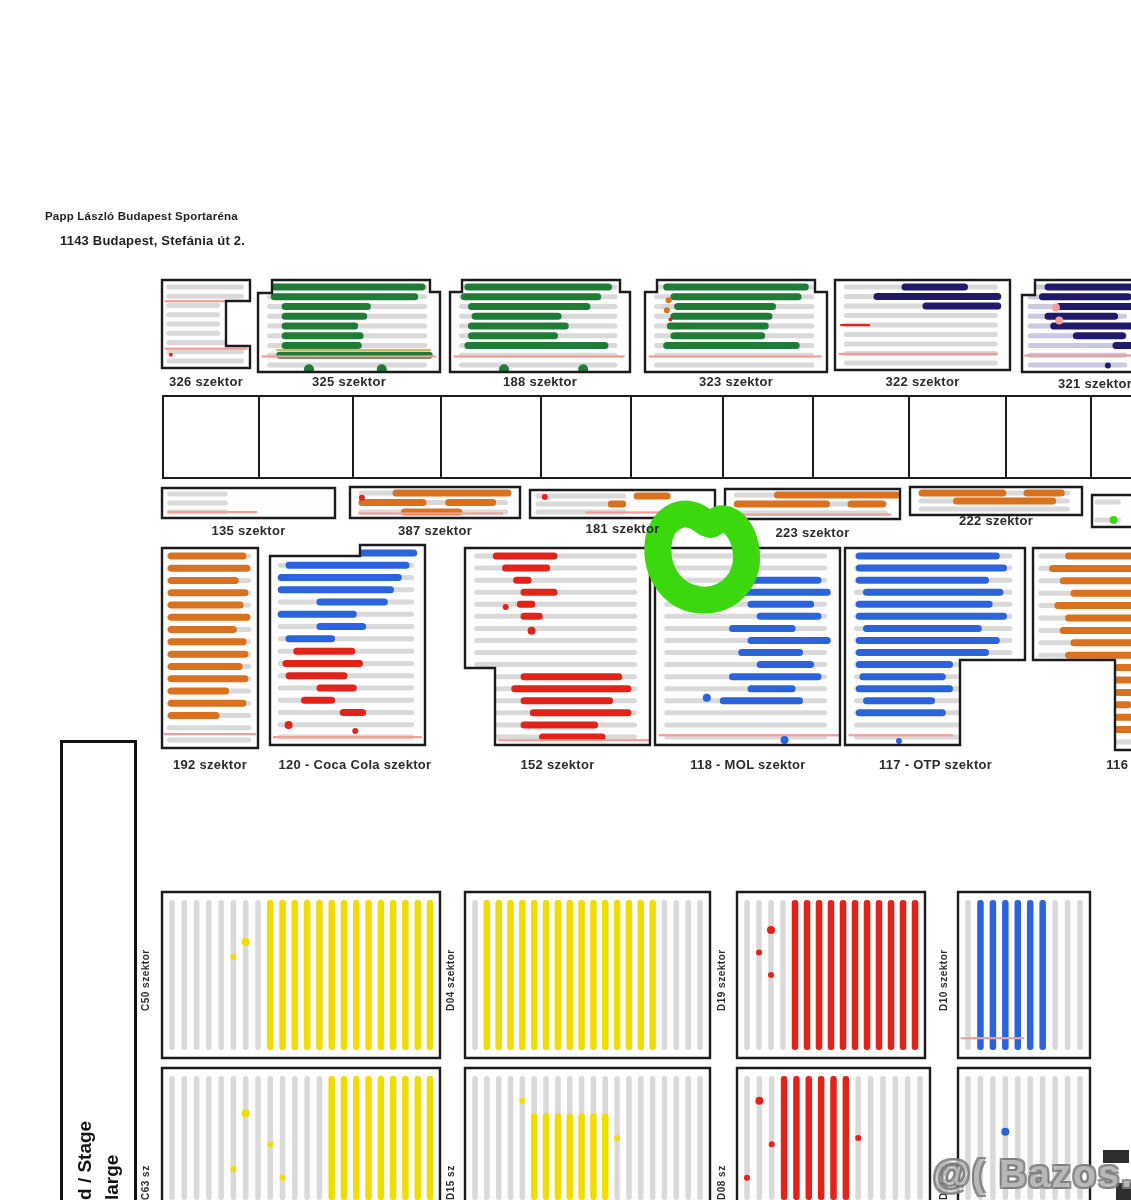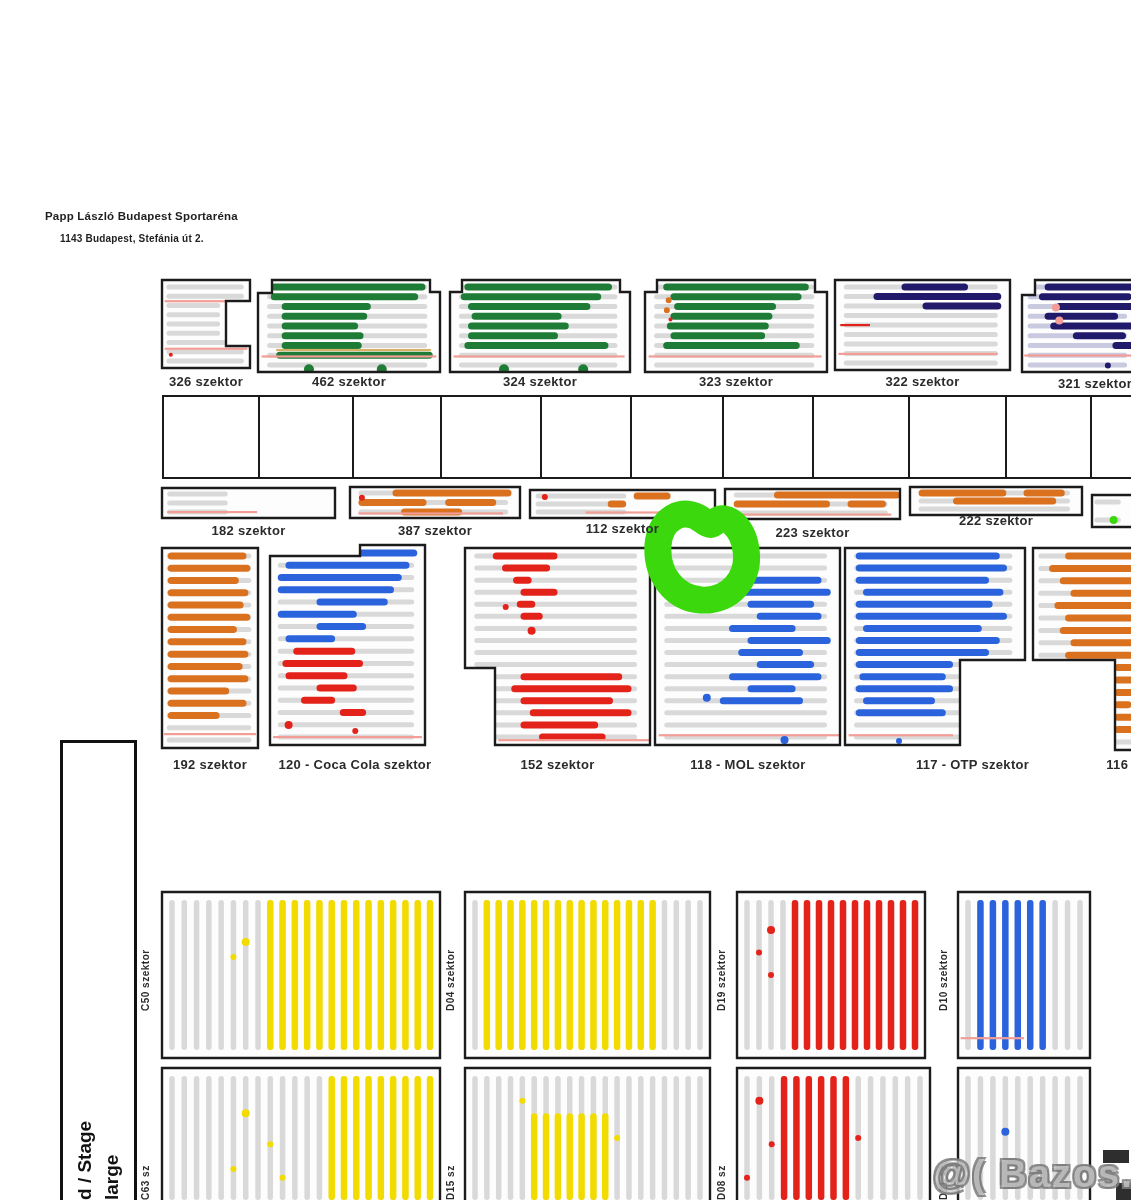--- a/index.html
+++ b/index.html
@@ -1,20 +1,20 @@
 <!DOCTYPE html>
 <html><head>
 <meta charset="utf-8">
 <style>
   html,body{margin:0;padding:0;background:#fff;}
   #canvas{position:relative;width:1131px;height:1200px;overflow:hidden;background:#fff;
           font-family:"Liberation Sans",sans-serif;}
   #map-svg{position:absolute;left:0;top:0;}
   .hdr{position:absolute;font-weight:bold;font-size:11.5px;color:#1f1f1f;letter-spacing:.2px;white-space:nowrap;}
-  .hdr2{font-size:10px;}
+  .hdr2{font-size:13px;}
   .lbl{position:absolute;font-weight:bold;font-size:13px;color:#2b2b2b;text-align:center;
        letter-spacing:.3px;white-space:nowrap;}
   .vlbl{position:absolute;writing-mode:vertical-rl;transform:rotate(180deg);font-weight:bold;
         font-size:10px;color:#2b2b2b;letter-spacing:.5px;text-align:center;white-space:nowrap;}
   .vstart{text-align:start;}
   .stage{position:absolute;left:60px;top:740px;width:77px;height:470px;background:#fff;
          border:3px solid #111;box-sizing:border-box;}
   .stage-lbl{font-size:19px;color:#111;letter-spacing:0;}
   .watermark{position:absolute;left:933px;top:1153px;font-weight:bold;font-size:38px;
              letter-spacing:2px;color:rgba(255,255,255,0.45);white-space:nowrap;
@@ -826,37 +826,37 @@
       </g>
       <rect x="1103" y="1150" width="26" height="13" fill="#2e2e2e"></rect>
       <rect x="1116" y="1183" width="15" height="17" fill="#2e2e2e"></rect>
       <path d="M 702 520 C 684 506 660 518 658 545 C 656 574 674 598 701 600 C 730 602 750 578 746 550 C 743 527 726 512 715 522 C 710 527 706 523 702 520 Z" fill="none" stroke="#3bd80e" stroke-width="27" stroke-linecap="round" stroke-linejoin="round"></path>
     </svg>
 
   <div class="hdr" style="left:45px;top:210px">Papp László Budapest Sportaréna</div>
   <div class="hdr hdr2" style="left:60px;top:233px">1143 Budapest, Stefánia út 2.</div>
 
   <div class="lbl" style="left:162px;top:374px;width:88px">326 szektor</div>
-  <div class="lbl" style="left:258px;top:374px;width:182px">462 szektor</div>
-  <div class="lbl" style="left:450px;top:374px;width:180px">324 szektor</div>
+  <div class="lbl" style="left:258px;top:374px;width:182px">325 szektor</div>
+  <div class="lbl" style="left:450px;top:374px;width:180px">188 szektor</div>
   <div class="lbl" style="left:645px;top:374px;width:182px">323 szektor</div>
   <div class="lbl" style="left:835px;top:374px;width:175px">322 szektor</div>
   <div class="lbl" style="left:1030px;top:376px;width:130px">321 szektor</div>
 
-  <div class="lbl" style="left:162px;top:523px;width:173px">182 szektor</div>
+  <div class="lbl" style="left:162px;top:523px;width:173px">135 szektor</div>
   <div class="lbl" style="left:350px;top:523px;width:170px">387 szektor</div>
-  <div class="lbl" style="left:530px;top:521px;width:185px">112 szektor</div>
+  <div class="lbl" style="left:530px;top:521px;width:185px">181 szektor</div>
   <div class="lbl" style="left:725px;top:525px;width:175px">223 szektor</div>
   <div class="lbl" style="left:910px;top:513px;width:172px">222 szektor</div>
 
   <div class="lbl" style="left:162px;top:757px;width:96px">192 szektor</div>
   <div class="lbl" style="left:250px;top:757px;width:210px">120 - Coca Cola szektor</div>
   <div class="lbl" style="left:465px;top:757px;width:185px">152 szektor</div>
   <div class="lbl" style="left:648px;top:757px;width:200px">118 - MOL szektor</div>
-  <div class="lbl" style="left:875px;top:757px;width:195px">117 - OTP szektor</div>
+  <div class="lbl" style="left:838px;top:757px;width:195px">117 - OTP szektor</div>
   <div class="lbl" style="left:1088px;top:757px;width:110px">116 szektor</div>
 
   <div class="vlbl" style="left:140px;top:900px;height:160px">C50 szektor</div>
   <div class="vlbl" style="left:445px;top:900px;height:160px">D04 szektor</div>
   <div class="vlbl" style="left:716px;top:900px;height:160px">D19 szektor</div>
   <div class="vlbl" style="left:938px;top:900px;height:160px">D10 szektor</div>
 
   <div class="vlbl vstart" style="left:140px;top:1152px;height:48px">C63 sz</div>
   <div class="vlbl vstart" style="left:445px;top:1152px;height:48px">D15 sz</div>
   <div class="vlbl vstart" style="left:716px;top:1152px;height:48px">D08 sz</div>

